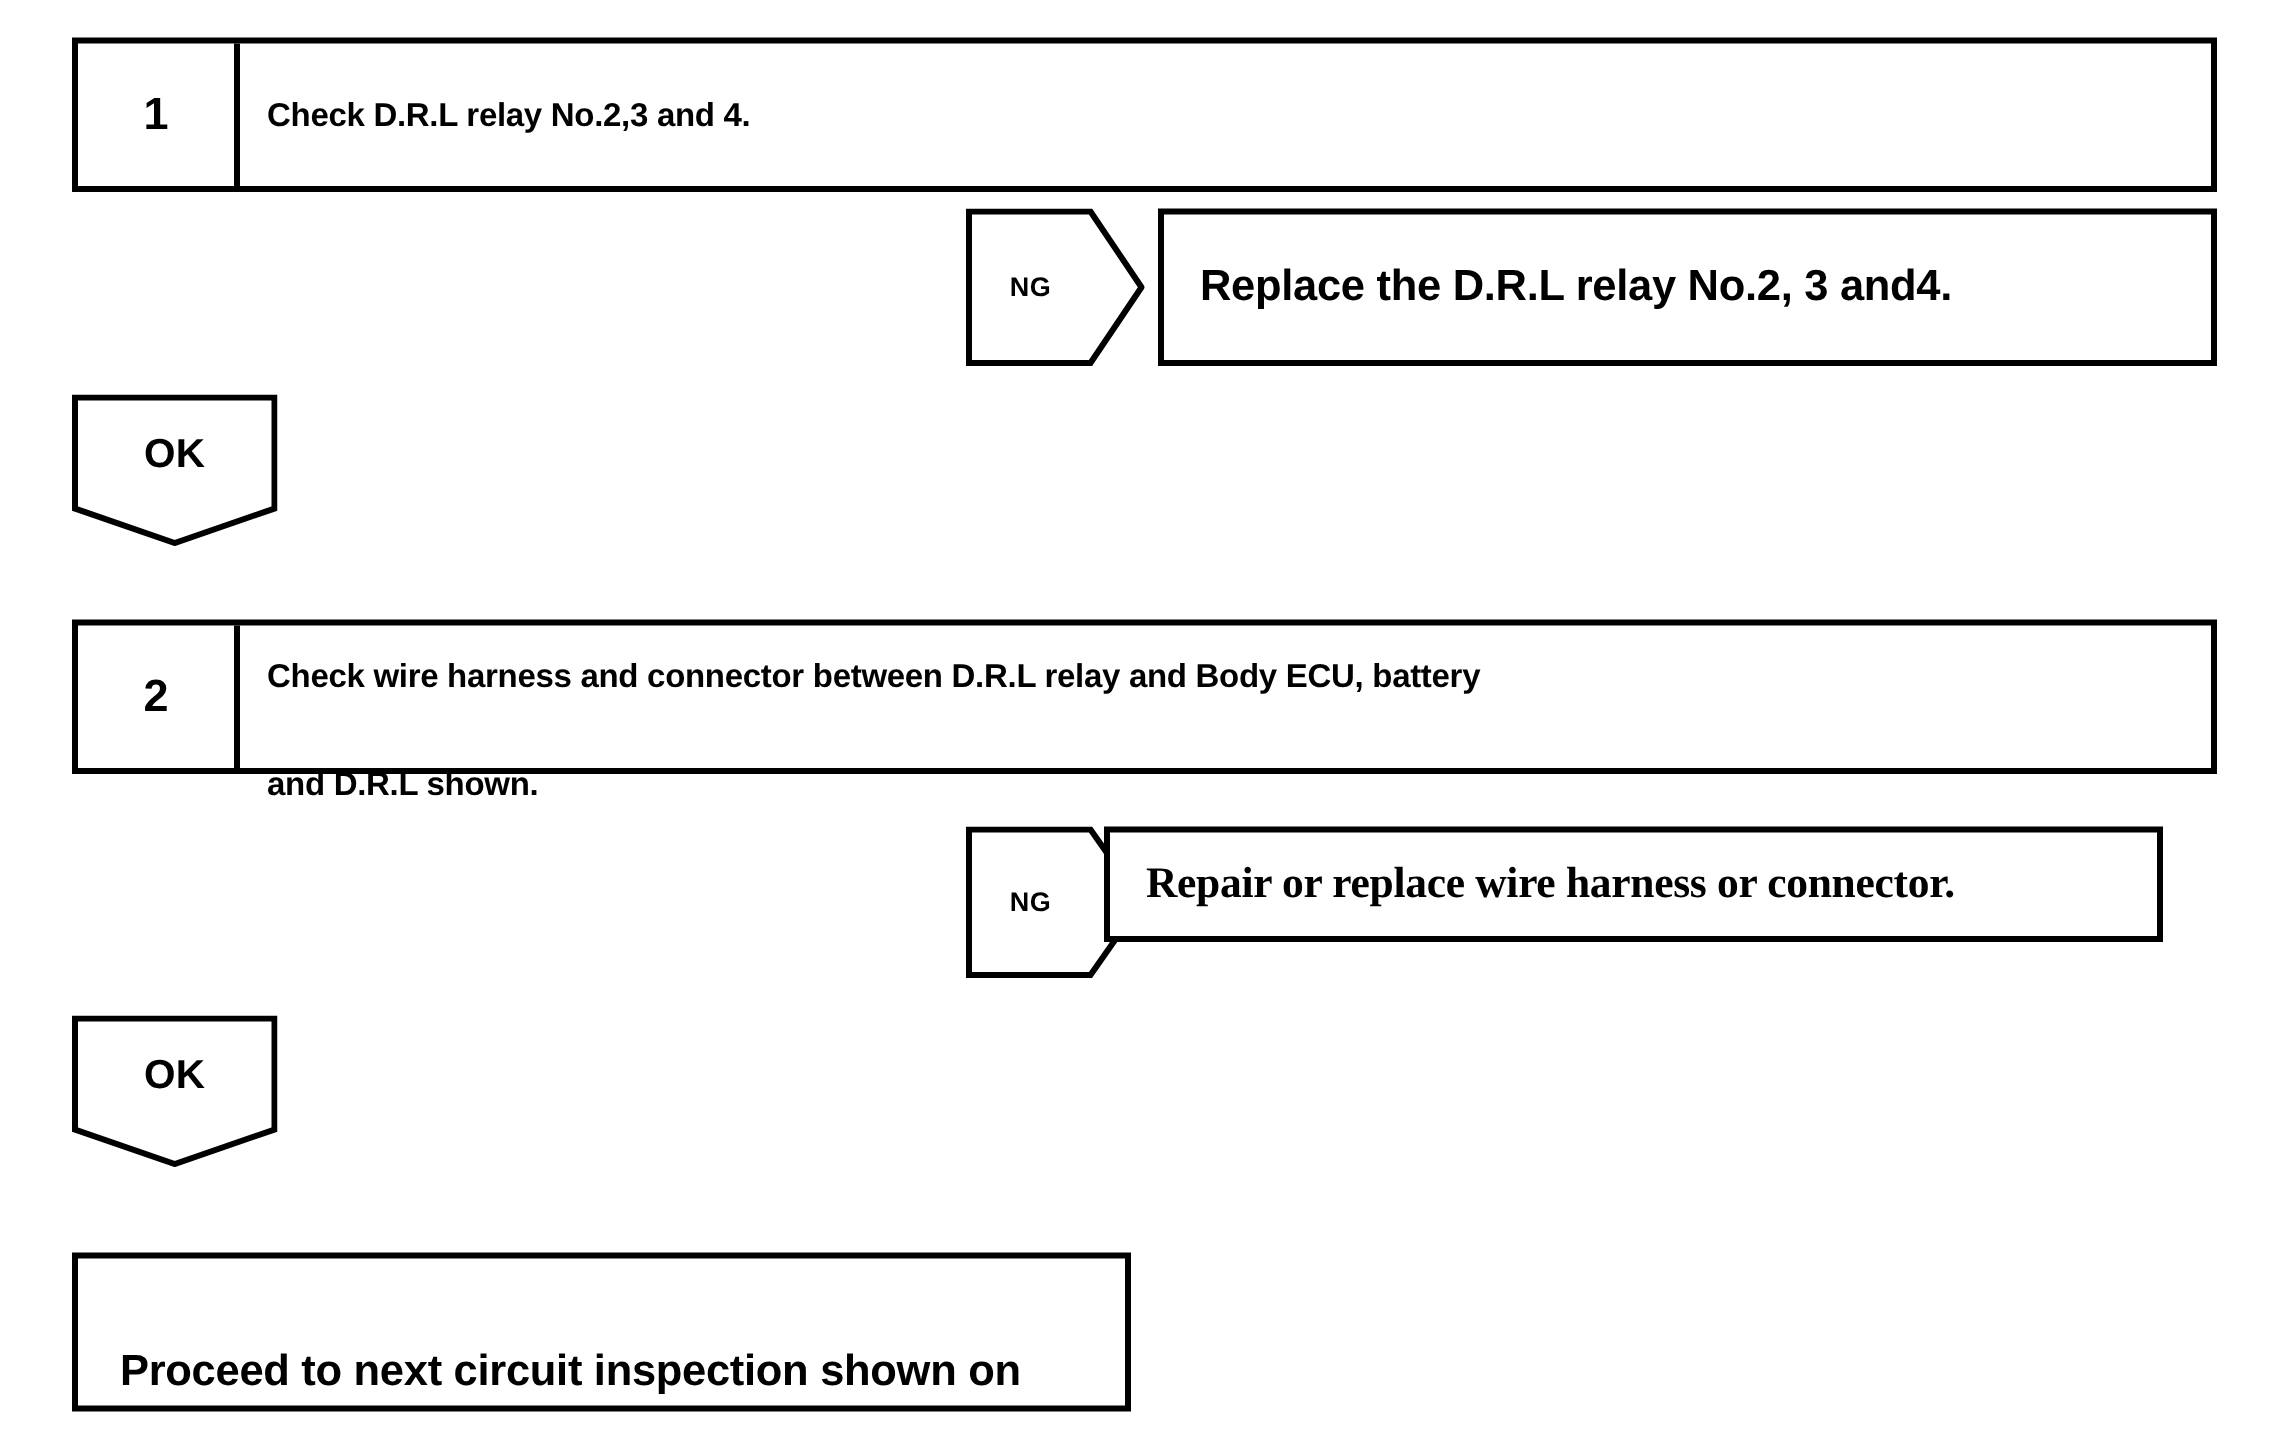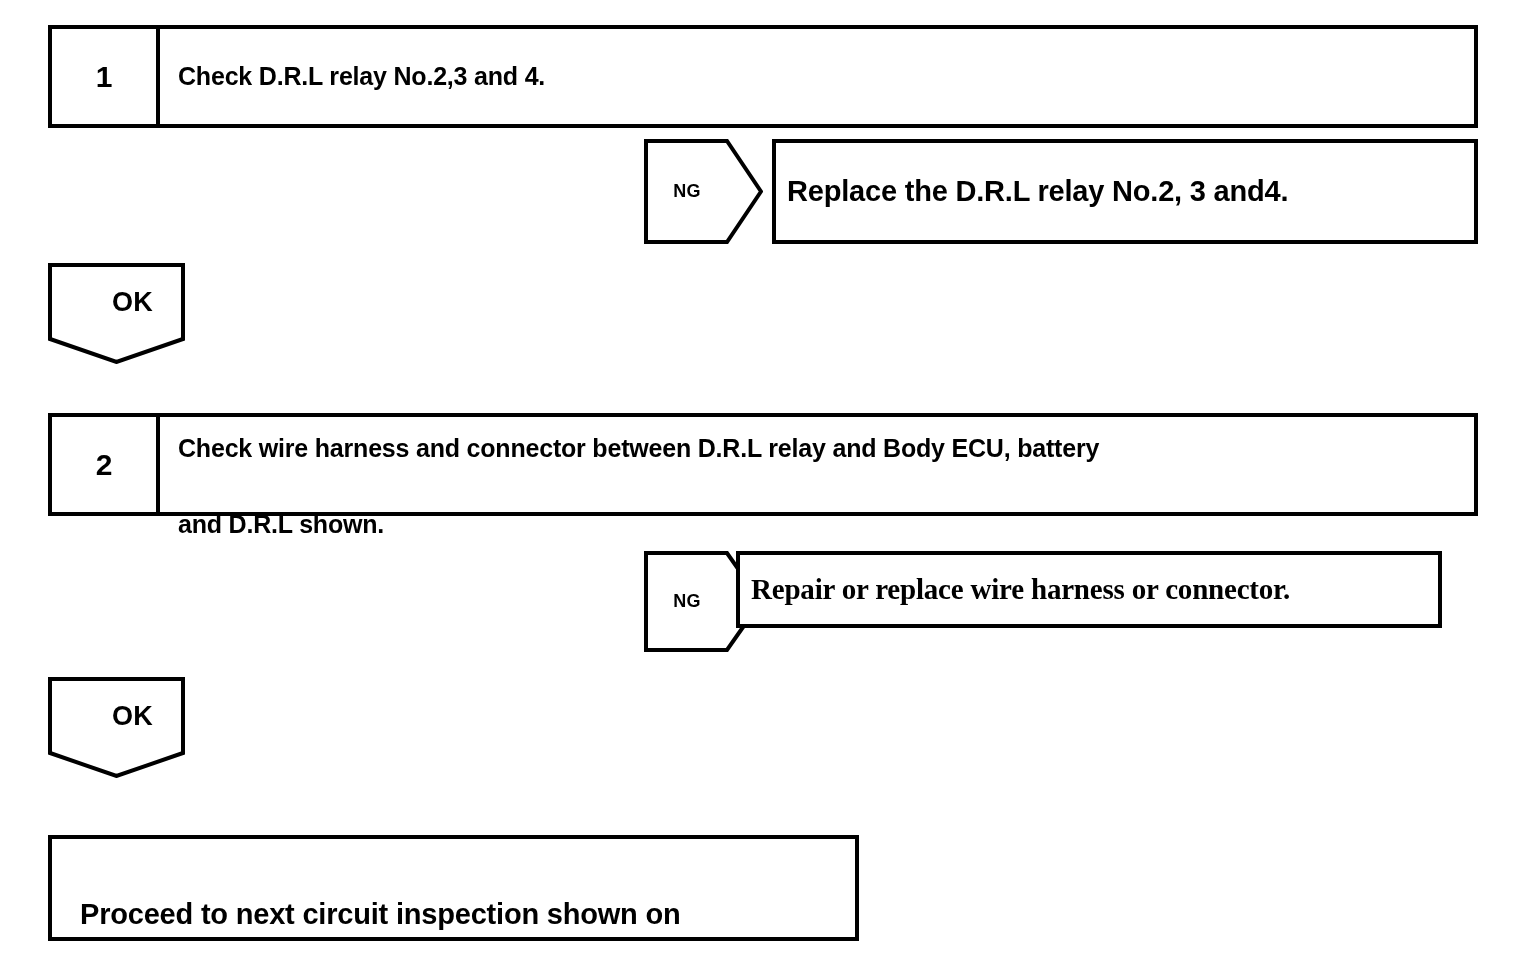--- a/index.html
+++ b/index.html
@@ -42,35 +42,35 @@
     justify-content: center;
     font-size: 30px;
     font-weight: bold;
     letter-spacing: 0px;
   }
   .step-text {
     flex: 1 1 auto;
     display: flex;
     align-items: center;
     padding: 0 0 0 18px;
-    font-size: 25px;
+    font-size: 22px;
     font-weight: bold;
     line-height: 1.26;
     letter-spacing: -0.2px;
   }
 
   
   .result-box {
     position: absolute;
     box-sizing: border-box;
     border: 4px solid #000;
     background: #fff;
     display: flex;
     align-items: center;
-    padding-left: 11px;
+    padding-left: 24px;
     font-size: 29px;
     font-weight: bold;
     line-height: 1.26;
     letter-spacing: -0.2px;
   }
   .result-box.multiline {
     align-items: flex-start;
     padding-top: 13px;
   }
 
@@ -94,21 +94,21 @@
     letter-spacing: 0.3px;
   }
 
   
   .ok-arrow {
     position: absolute;
   }
   .ok-arrow svg { display: block; }
   .ok-label {
     position: absolute;
-    left: 16px;
+    left: 0;
     top: 0;
     width: 100%;
     height: 78px;
     display: flex;
     align-items: center;
     justify-content: center;
     font-size: 27px;
     font-weight: bold;
     letter-spacing: 0.3px;
   }
@@ -159,19 +159,19 @@
 
   <div class="result-box" style="left:736px; top:551px; width:706px; height:77px;font-family:Liberation Serif, serif;">Repair or replace wire harness or connector.</div>
 
   <div class="ok-arrow" style="left:48px; top:677px; width:137px; height:101px;">
     <svg width="137" height="101" viewBox="0 0 137 101" aria-hidden="true">
       <polygon points="2,2 135,2 135,76 68.5,99 2,76" fill="#ffffff" stroke="#000000" stroke-width="4" stroke-linejoin="miter"></polygon>
     </svg>
     <div class="ok-label">OK</div>
   </div>
 
-  <div class="result-box multiline" style="left:48px; top:835px; width:811px; height:106px; padding-left:28px;">
+  <div class="result-box multiline" style="left:48px; top:835px; width:706px; height:106px; padding-left:28px;">
     <span style="display:block;">
       <span class="txt-line">Proceed to next circuit inspection shown on</span>
     </span>
   </div>
 
 </div>
 
 </body></html>

